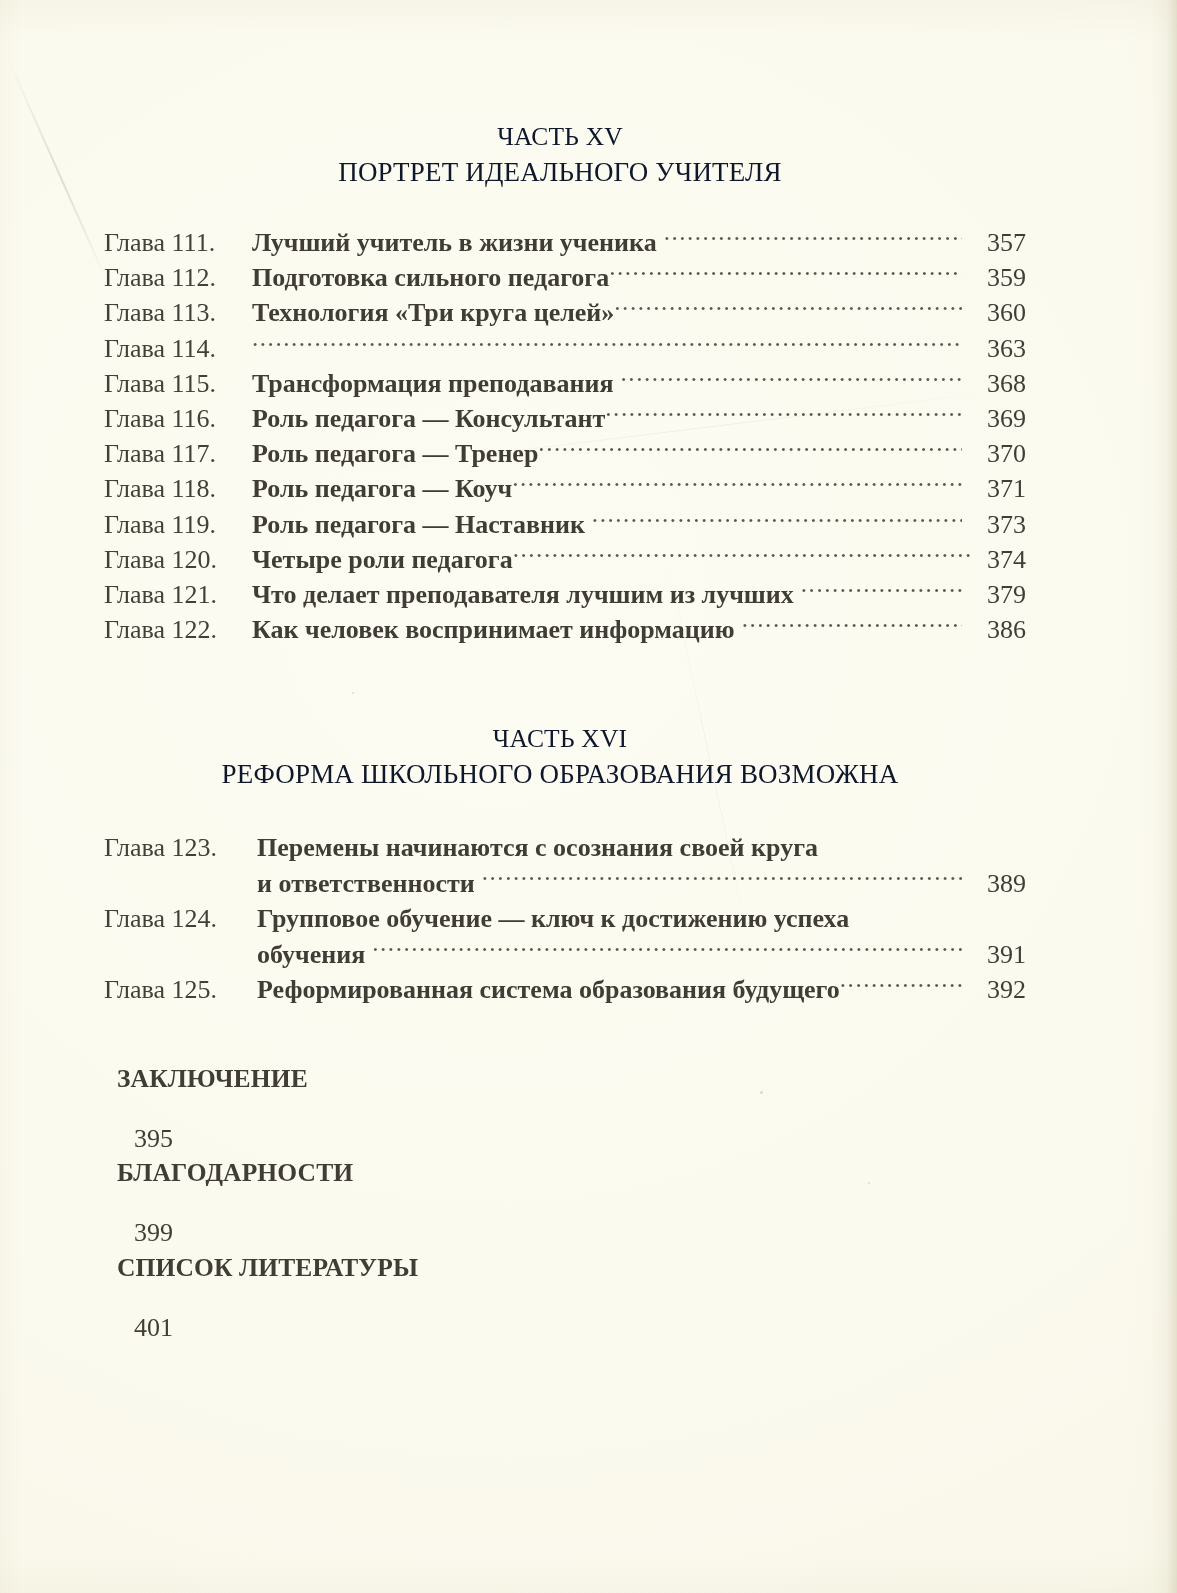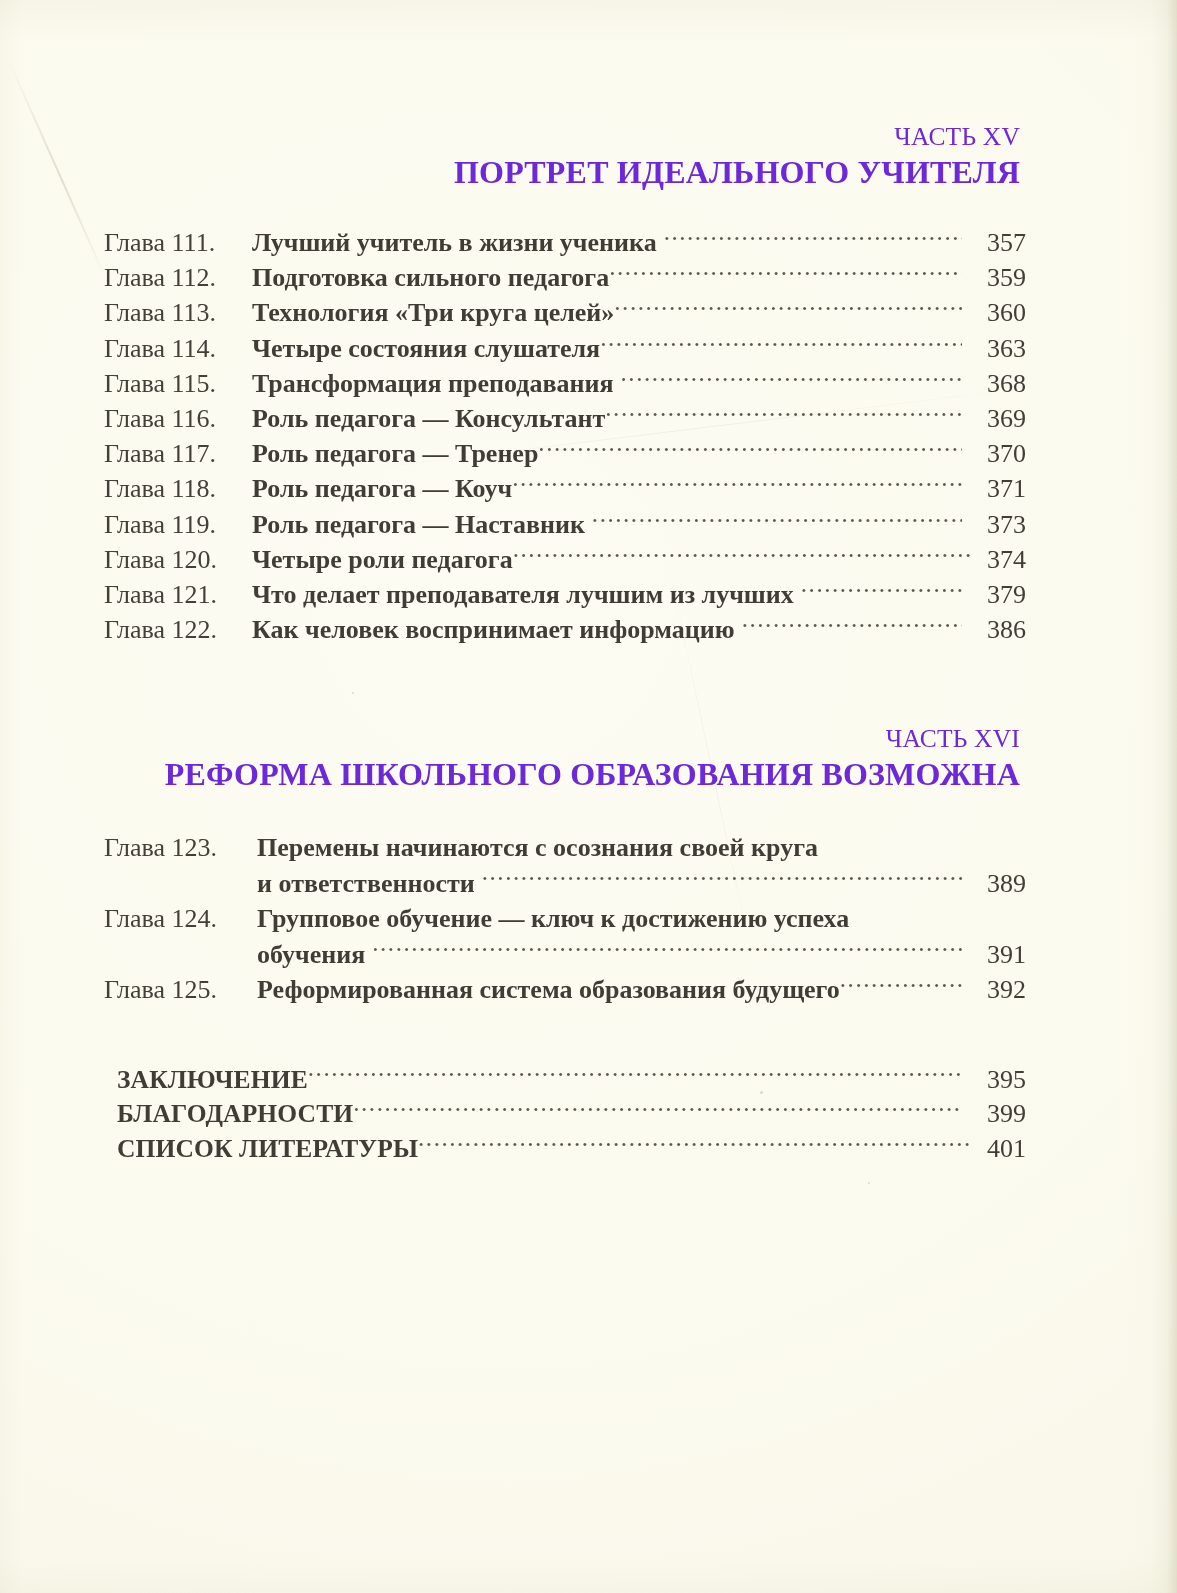--- a/index.html
+++ b/index.html
@@ -55,38 +55,37 @@
     position: absolute;
     left: 0;
     top: 0;
     width: 1177px;
     height: 1593px;
   }
 
   
   .part-heading {
     position: absolute;
-    left: 112px;
+    left: 106px;
     width: 908px;
-    text-align: right;
+    text-align: center;
     letter-spacing: 0.012em;
-    color: #6d28d9;
+    color: #0f172a;
   }
   .part-heading .part-label {
     display: block;
     font-size: 25.5px;
     line-height: 34px;
     white-space: nowrap;
   }
   .part-heading .part-title {
     display: block;
-    font-size: 32px;
+    font-size: 27px;
     line-height: 36px;
     white-space: nowrap;
-    font-weight: bold;
   }
   #part-xv  { top: 120px; }
   #part-xvi { top: 722px; }
 
   
   .toc-list {
     position: absolute;
     left: 104px;
     width: 922px;
   }
@@ -157,20 +156,21 @@
   
   #back-matter {
     position: absolute;
     left: 117px;
     top: 1062px;
     width: 909px;
   }
   #back-matter .entry-line {
     font-size: 25.5px;
     line-height: 34.4px;
+    flex-direction: column;
   }
   #back-matter .entry-title {
     letter-spacing: 0.005em;
   }
 </style>
 </head>
 <body>
 
 <div class="page">
   <div class="crease crease-a"></div>
@@ -213,21 +213,20 @@
         <span class="chapter-label">Глава 113.</span>
         <span class="entry-title">Технология «Три круга целей»</span>
         <span class="leader pad-right"></span>
         <span class="page-num">360</span>
       </div>
     </div>
 
     <div class="toc-entry">
       <div class="entry-line">
         <span class="chapter-label">Глава 114.</span>
-        <span class="entry-title">Четыре состояния слушателя</span>
         <span class="leader pad-right"></span>
         <span class="page-num">363</span>
       </div>
     </div>
 
     <div class="toc-entry">
       <div class="entry-line">
         <span class="chapter-label">Глава 115.</span>
         <span class="entry-title">Трансформация преподавания</span>
         <span class="leader pad-left pad-right"></span>

